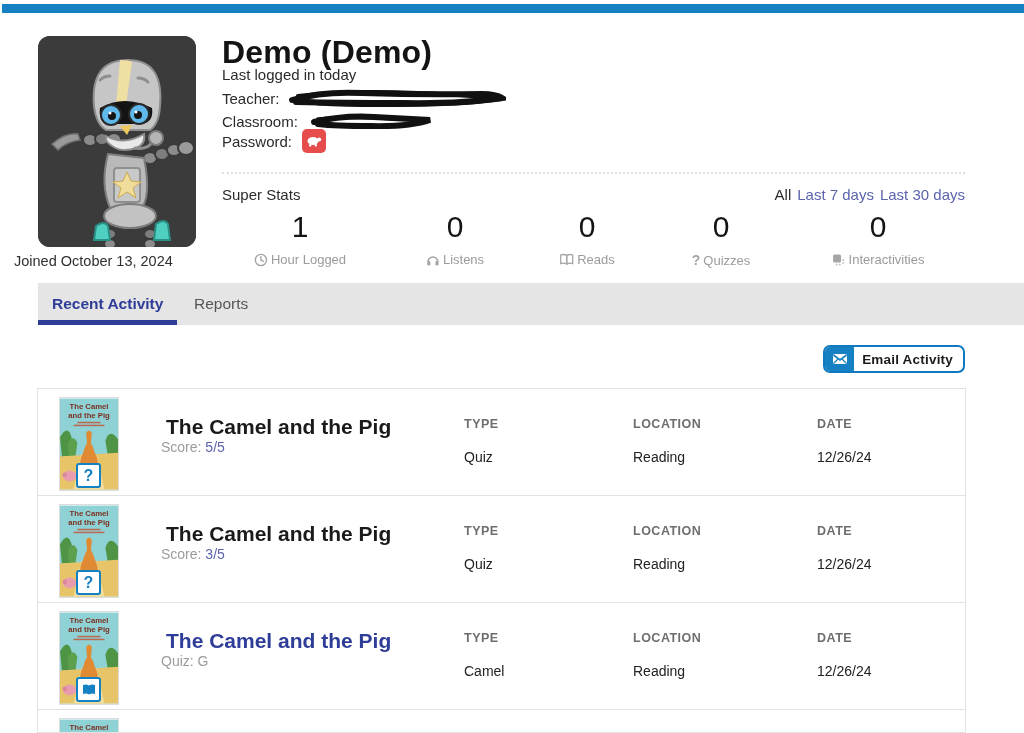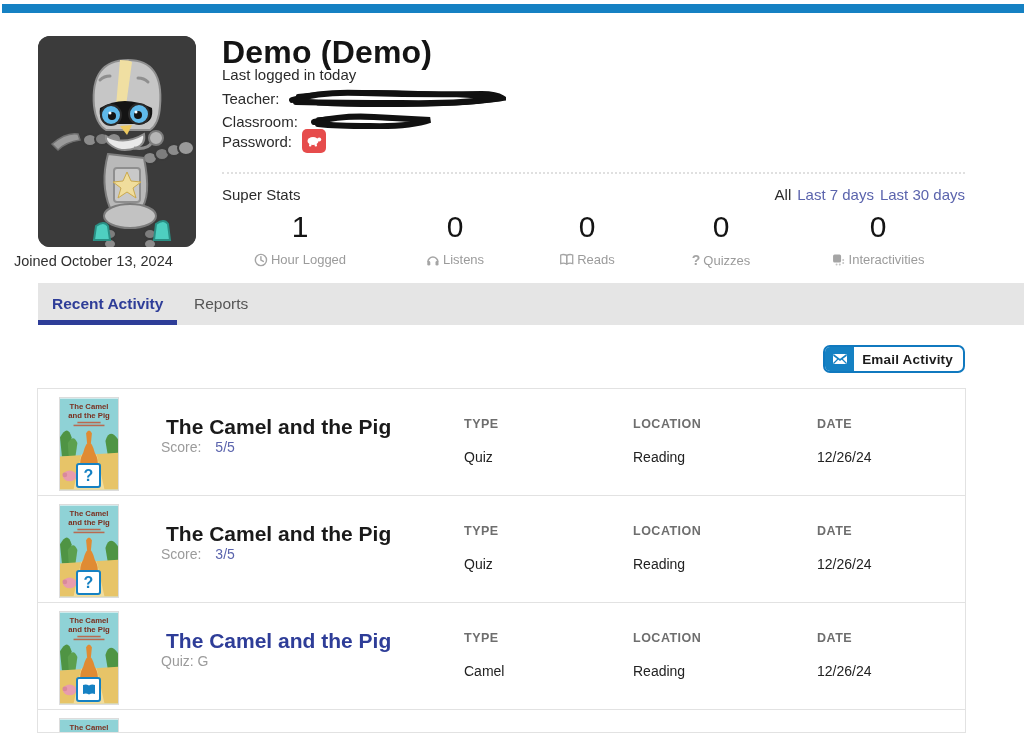--- a/index.html
+++ b/index.html
@@ -63,21 +63,21 @@
     border:1px solid #e2e2e2; background:#fff; overflow:hidden; }
   .row { position:relative; height:107px; border-bottom:1px solid #e2e2e2; background:#fff; }
   .cover-wrap { position:absolute; left:21px; top:8px; width:60px; height:94px; cursor:pointer; }
   .cover { width:60px; height:94px; border:1px solid #dcdcdc; background:#fff; }
   .badge { position:absolute; left:17px; bottom:3px; width:25px; height:25px; background:#fff;
     border:2px solid #1581c3; border-radius:3px; display:flex; align-items:center; justify-content:center; }
   .badge .q { font-size:16px; font-weight:800; color:#1581c3; line-height:1; }
   .row-title { position:absolute; left:108px; top:26px; font-size:21px; font-weight:700; color:#1a1a1a;margin-left:20px; }
   .row-title.link { color:#2e3d98; cursor:pointer; }
   .row-sub { position:absolute; left:123px; top:50px; font-size:14px; color:#9b9b9b; }
-  .row-sub .subval { color:#5b64ad;margin-left:10px; }
+  .row-sub .subval { color:#5b64ad; }
   .row-sub .subval-gray { color:#9b9b9b; }
   .col { position:absolute; text-align:left; }
   .col-head { top:28px; font-size:12.5px; font-weight:700; color:#6e6e6e; letter-spacing:.5px; }
   .col-val { top:60px; font-size:14px; color:#222222; }
   .c-type { left:426px; width:90px; }
   .c-loc  { left:595px; width:110px; }
   .c-date { left:779px; width:100px; }
 </style>
 </head>
 <body>

